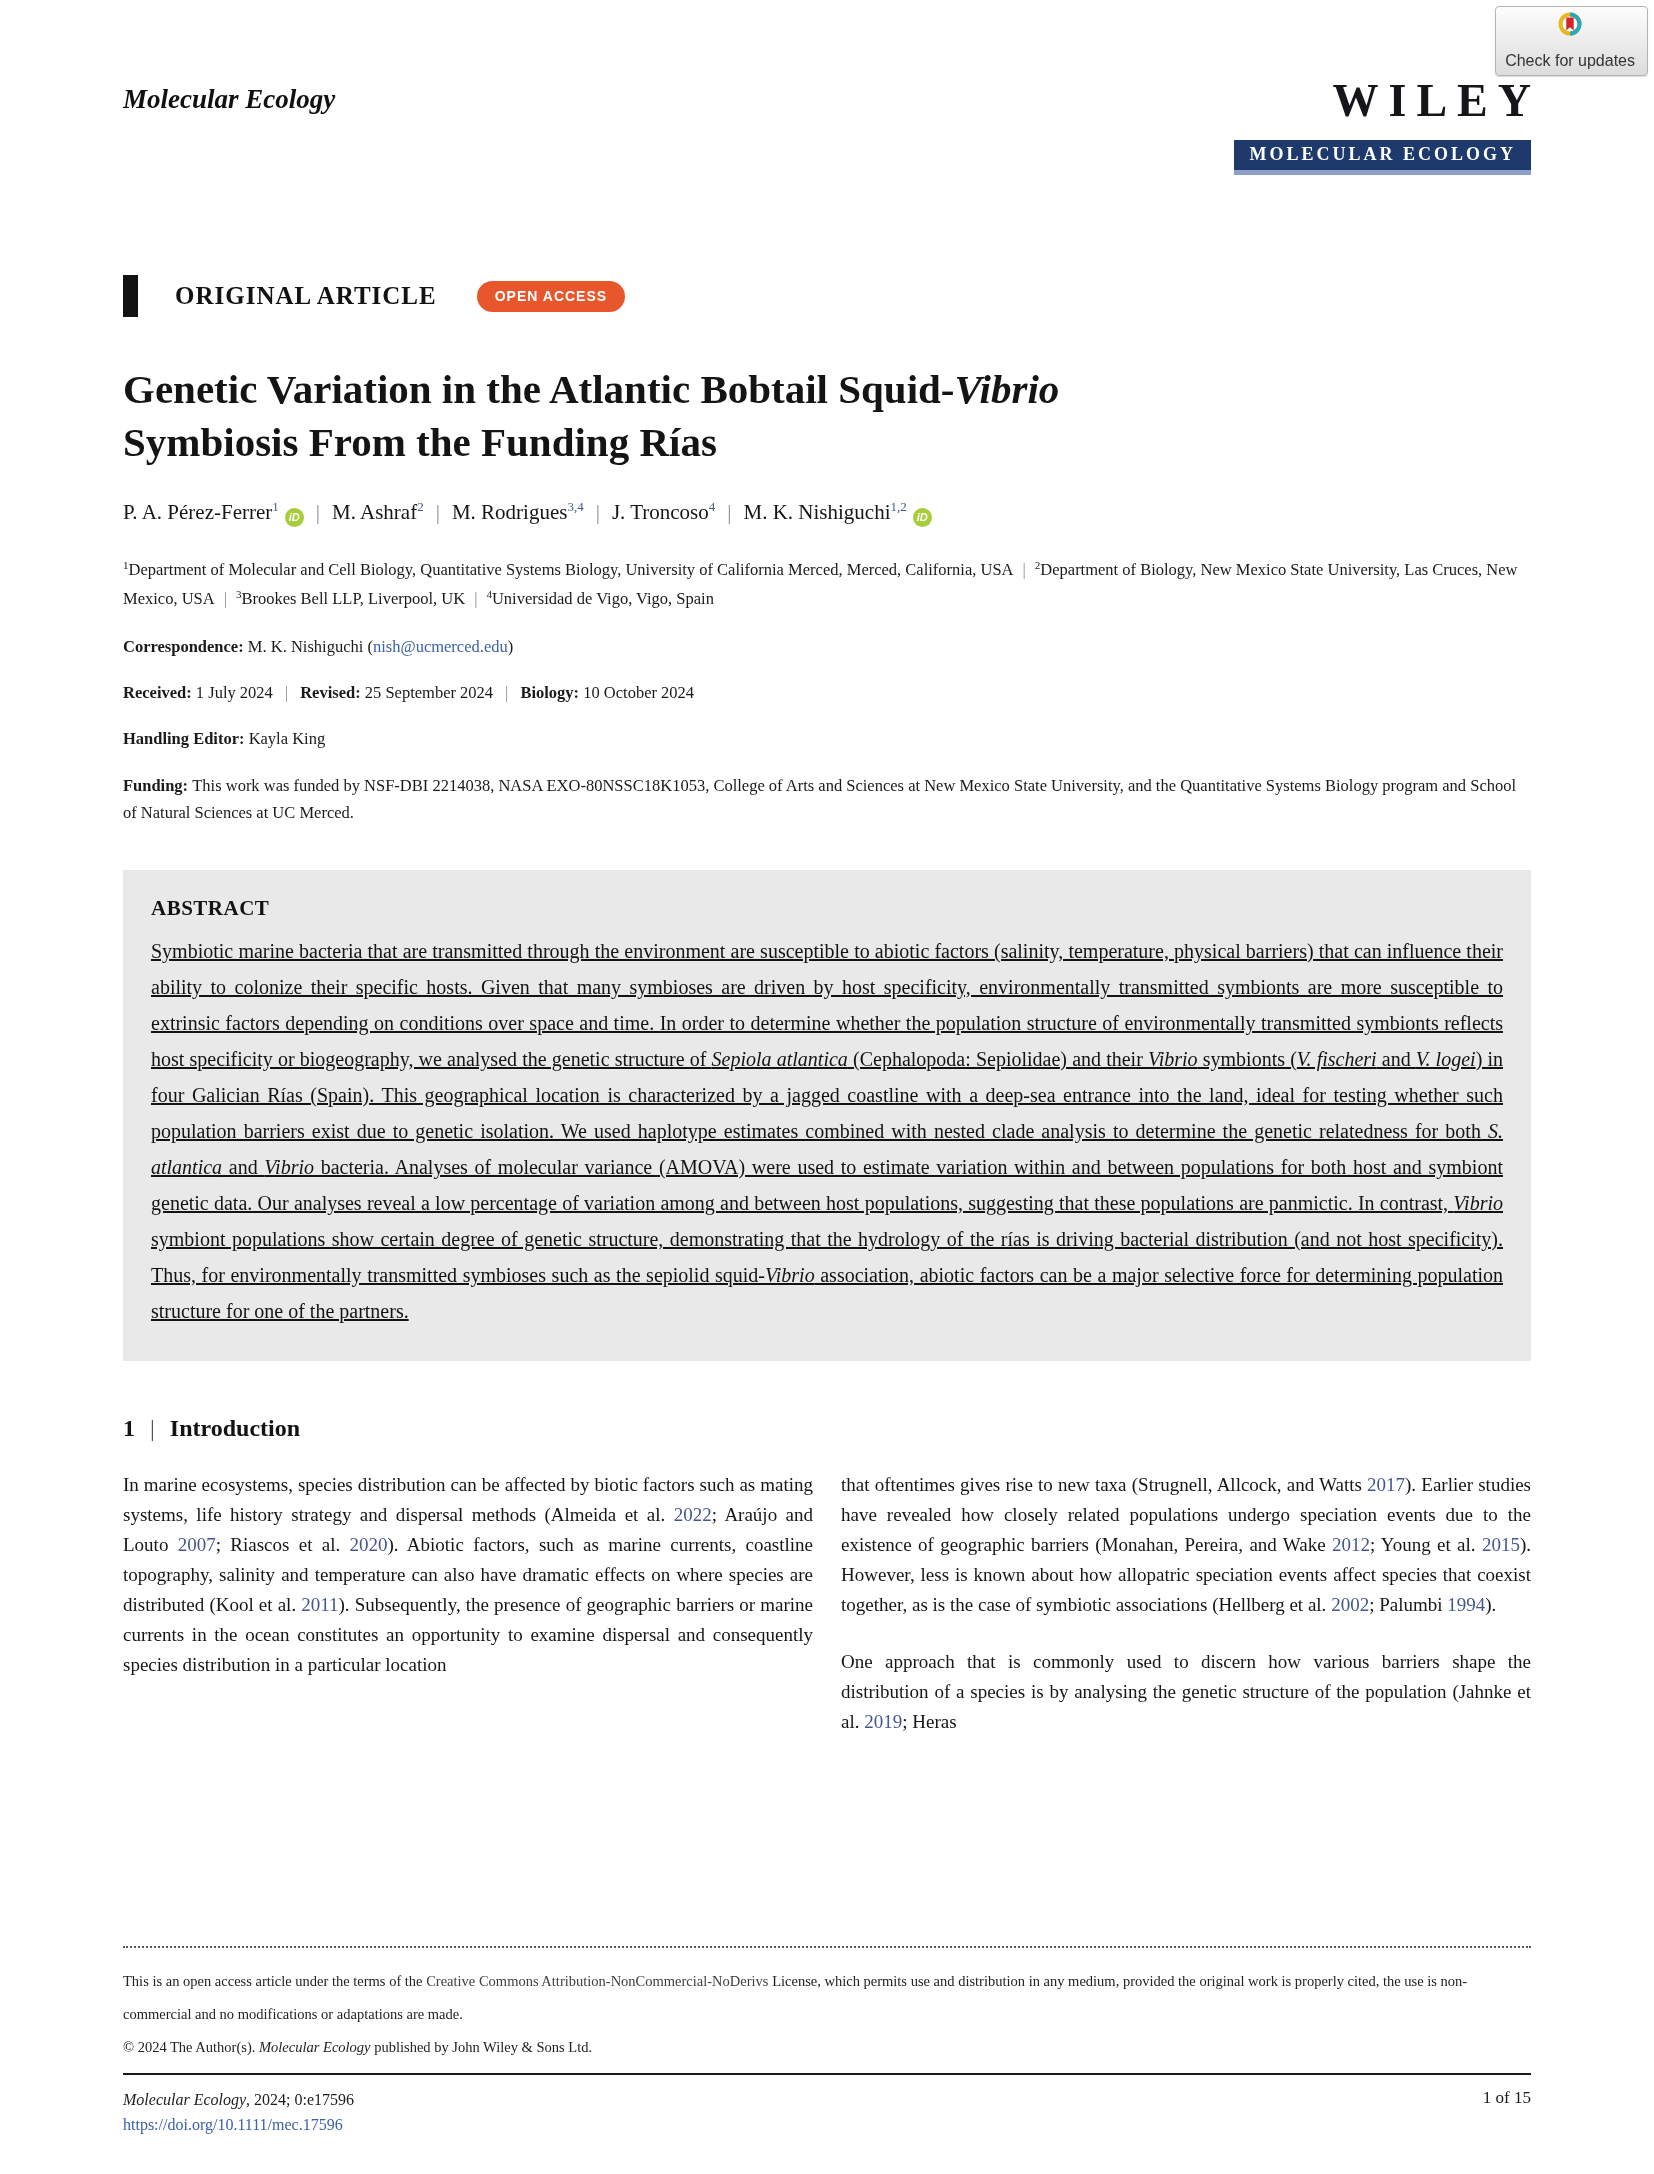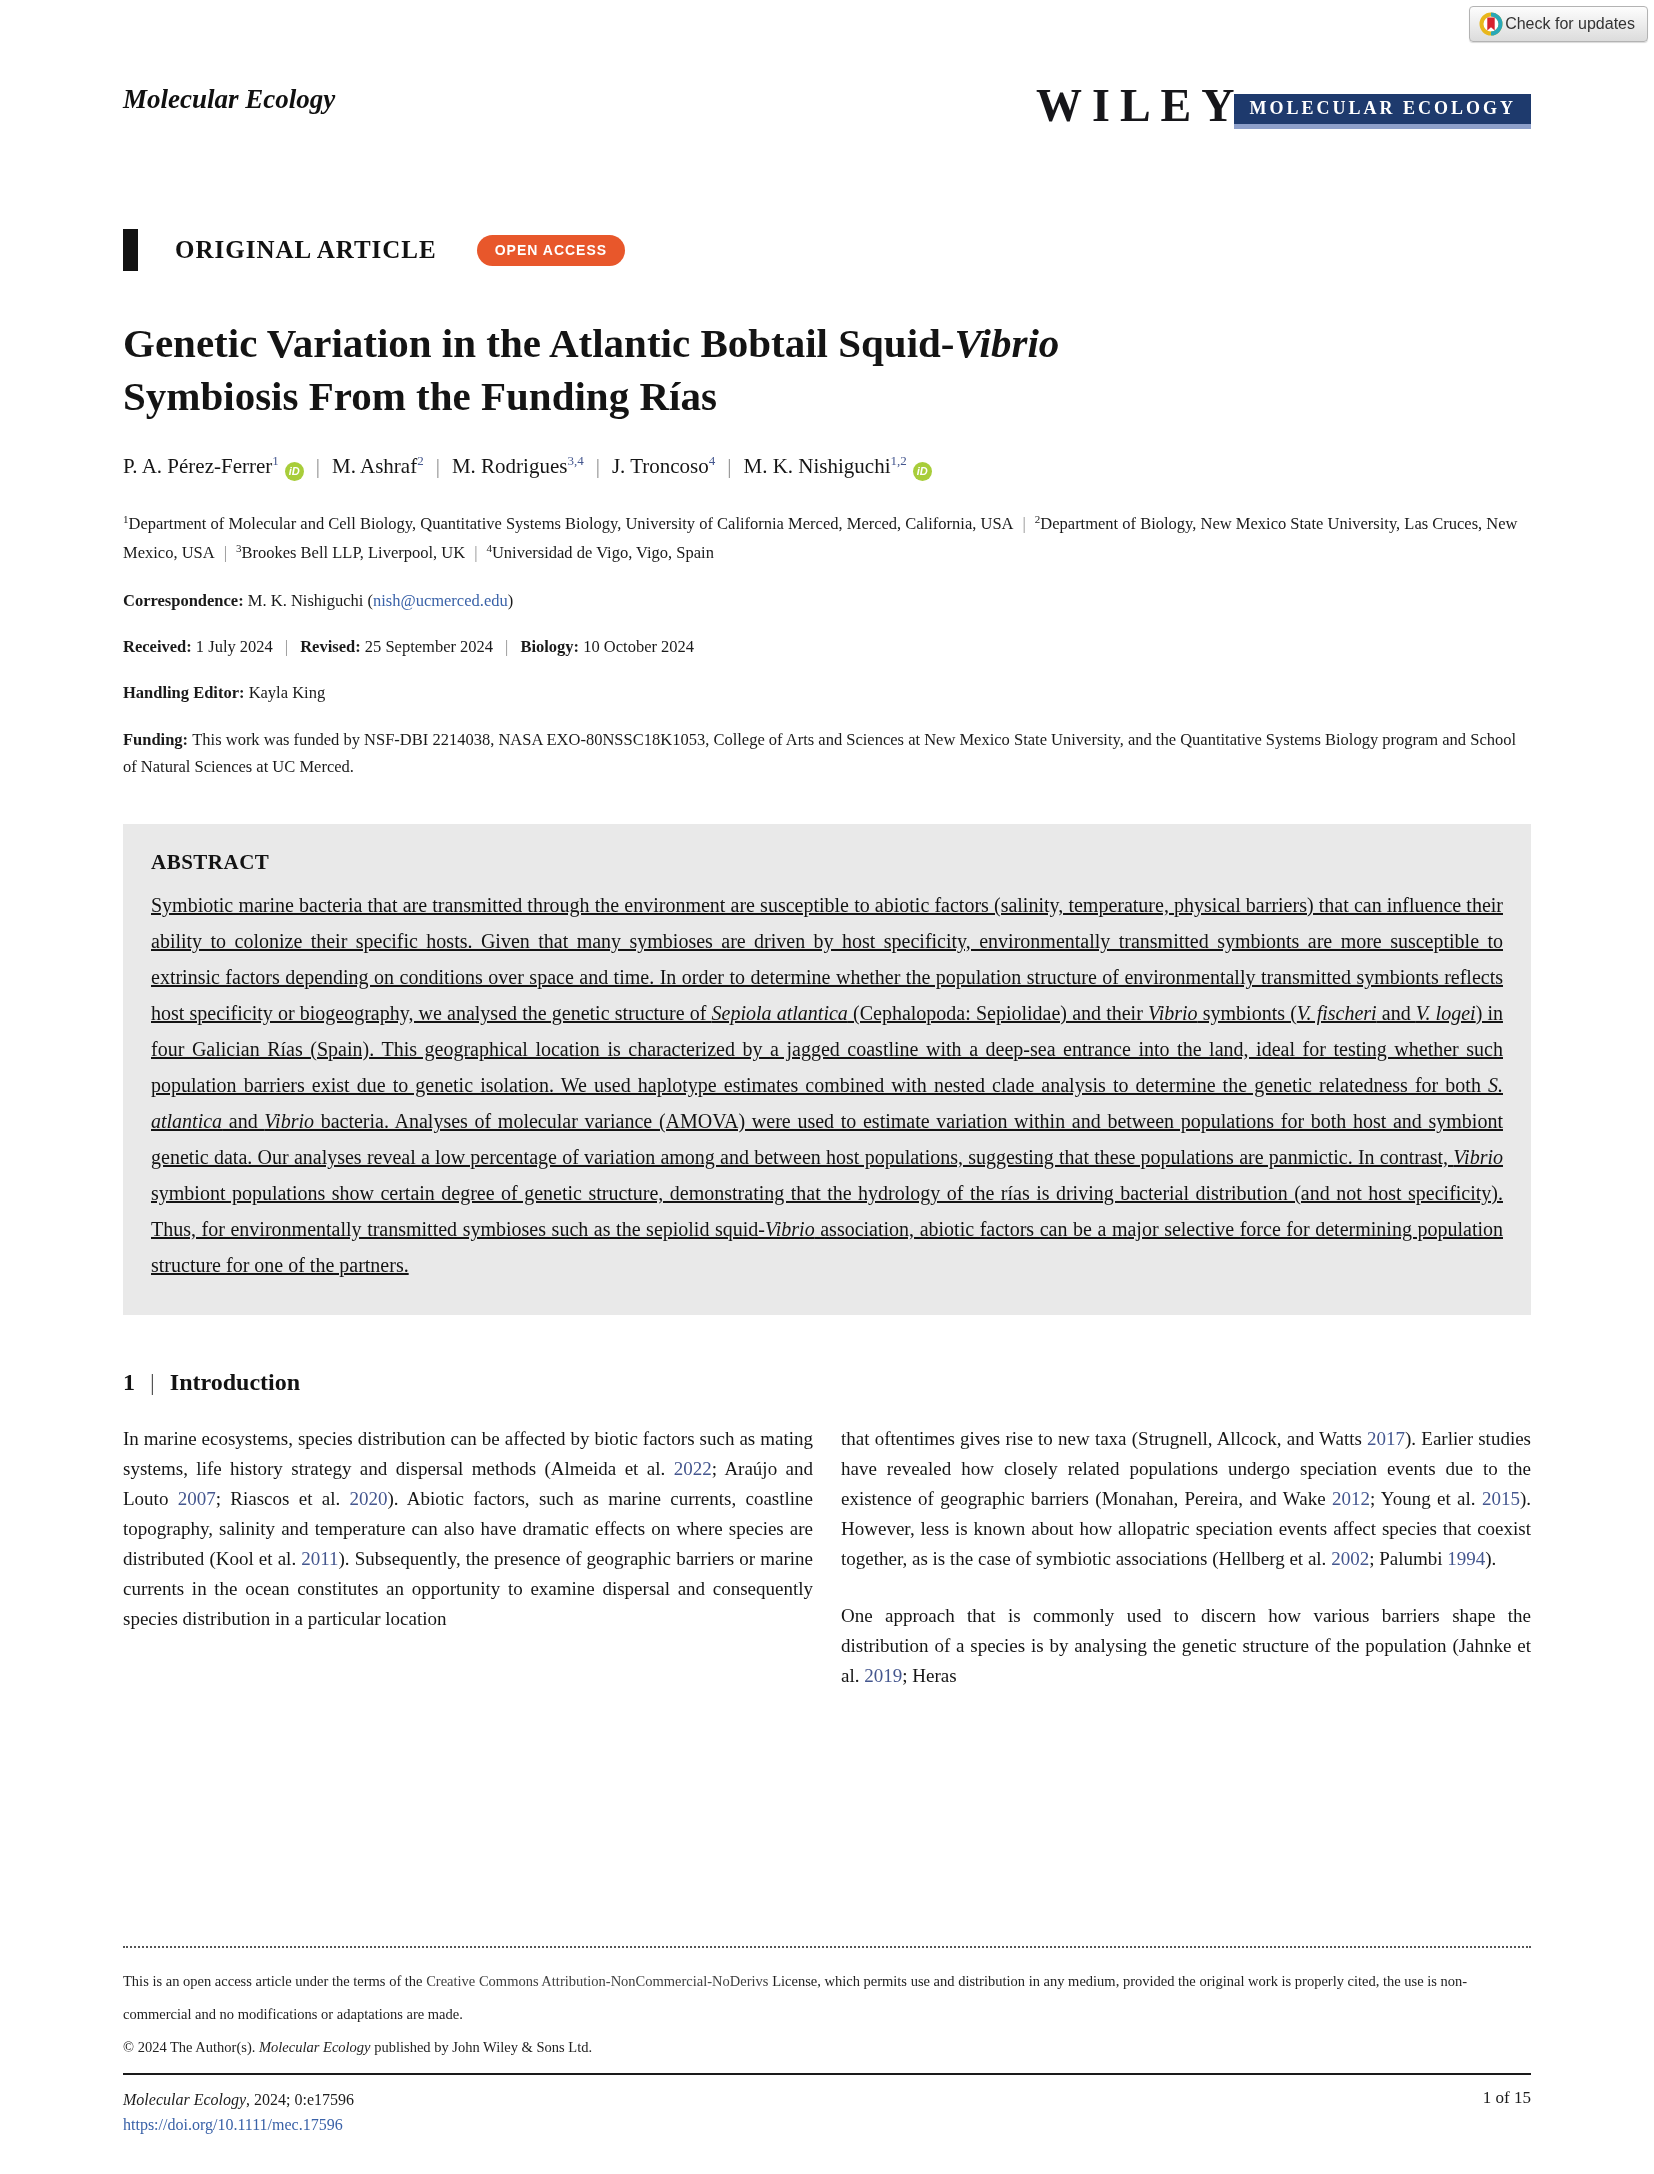--- a/index.html
+++ b/index.html
@@ -3,29 +3,29 @@
 <meta charset="utf-8">
 <style>
   * { margin:0; padding:0; box-sizing:border-box; }
   body { background:#888; font-family:"Liberation Serif","DejaVu Serif",serif; }
   .page {
     position:relative; width:1654px; height:2174px; margin:0 auto;
     background:#ffffff; color:#1c1c1c; padding:78px 123px 0 123px; overflow:hidden;
   }
   
   .check-btn {
-    position:absolute; top:6px; right:6px; display:flex; align-items:center; gap:2px;
+    position:absolute; top:6px; right:6px; display:flex; align-items:center; gap:16px;
     background:linear-gradient(#fdfdfd,#dcdcdc); border:1px solid #b3b3b3; border-radius:4px;
     padding:5px 12px 5px 9px; font-family:"Liberation Sans",sans-serif; font-size:16px;
-    color:#333; cursor:pointer; box-shadow:0 1px 1px rgba(0,0,0,.15);
+    color:#333; cursor:pointer; box-shadow:0 1px 1px rgba(0,0,0,.15);flex-direction:column;
   }
   
   .header-row { display:flex; justify-content:space-between; align-items:flex-start; }
   .journal-name { font-size:27px; font-weight:700; font-style:italic; color:#111; padding-top:6px; }
-  .brand-col { display:flex; align-items:flex-end; }
+  .brand-col { display:flex; flex-direction:column; align-items:flex-end; }
   .wiley { font-size:46px; font-weight:700; letter-spacing:10px; color:#16161a; line-height:1; margin-right:-10px; }
   .journal-badge {
     margin-top:16px; background:#1e3a6d; color:#fff; font-size:18px; font-weight:700;
     letter-spacing:3px; padding:4px 15px 5px 15px; border-bottom:5px solid #8d9fca; white-space:nowrap;
   }
   
   .article-type { margin-top:100px; display:flex; align-items:center;gap:20px; }
   .type-bar { width:15px; height:42px; background:#121212; margin-right:17px; }
   .type-label { font-size:25px; font-weight:700; letter-spacing:1px; color:#121212; }
   .oa-pill {

